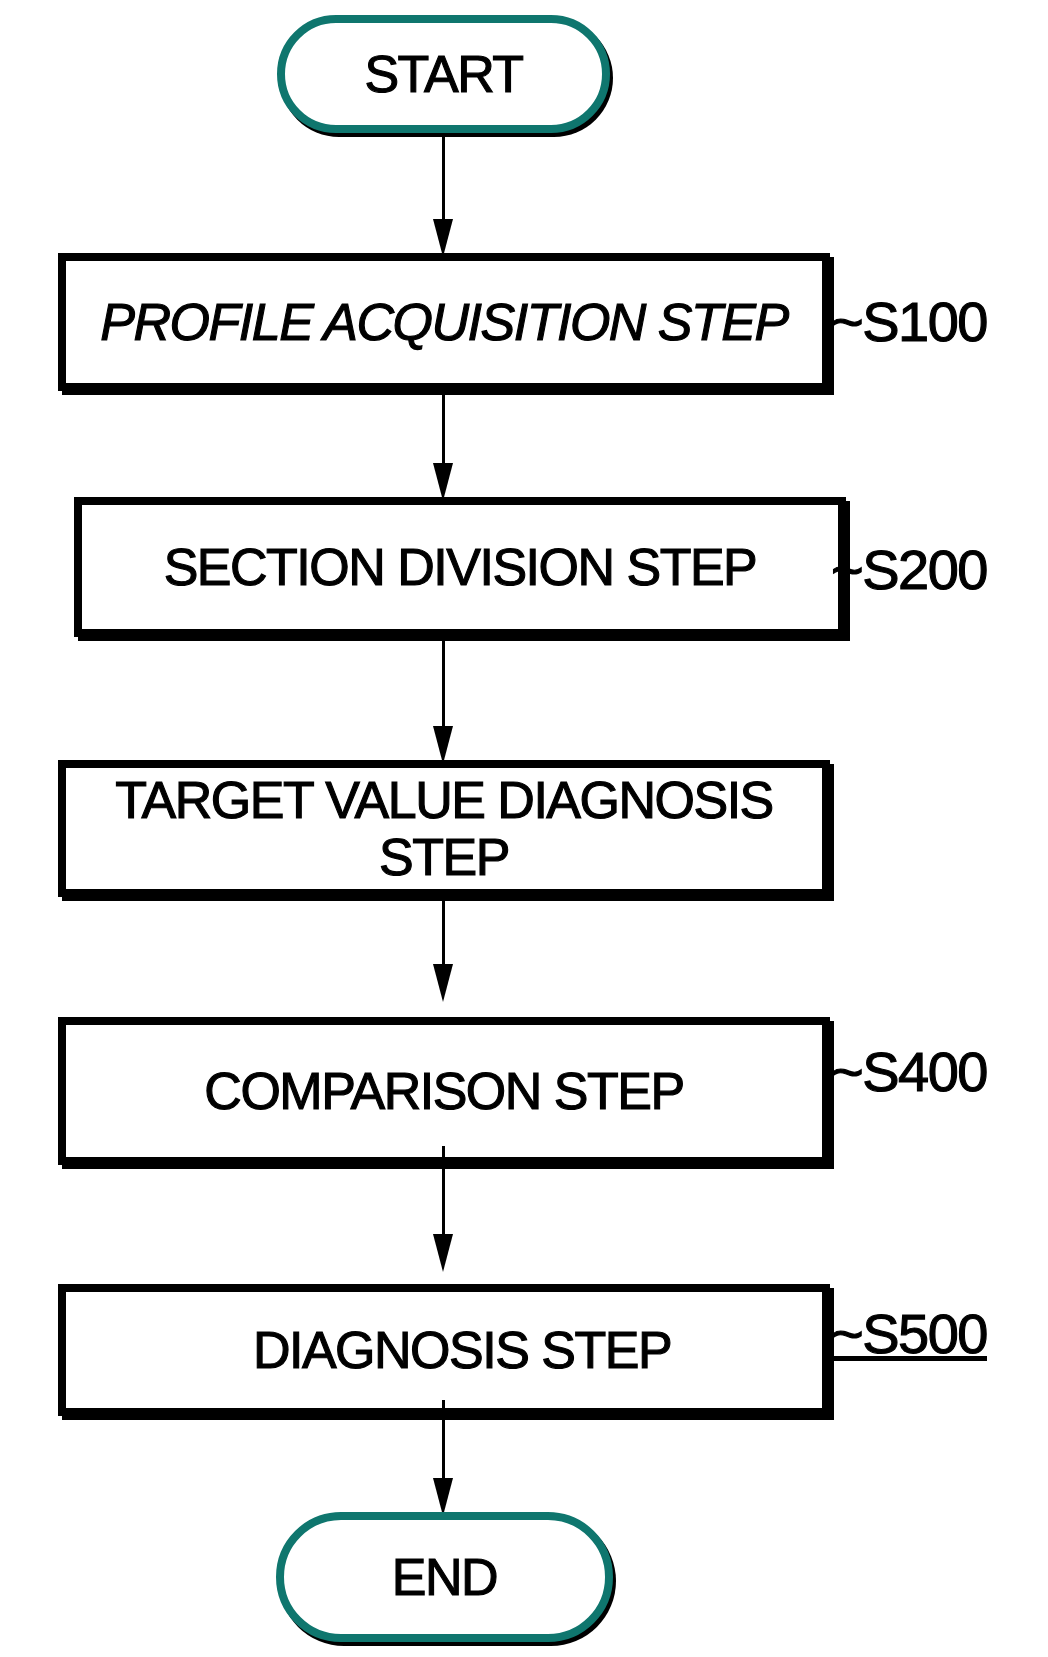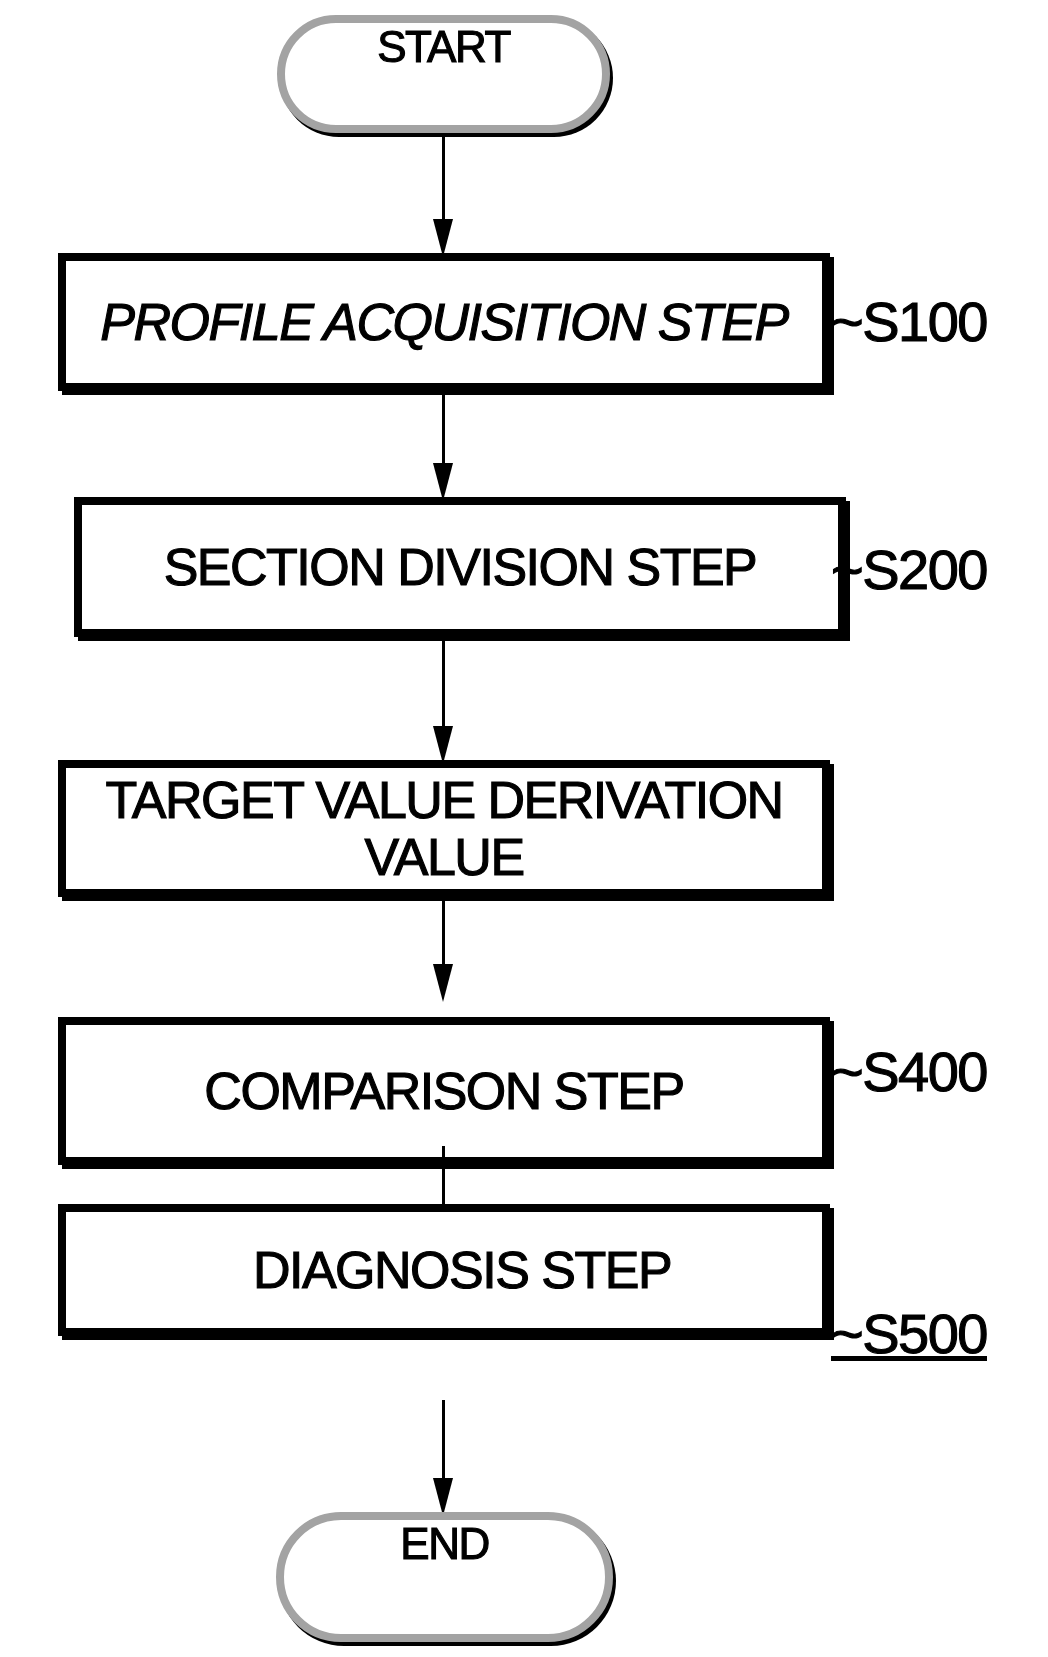--- a/index.html
+++ b/index.html
@@ -20,27 +20,28 @@
     letter-spacing: -1.5px;
     -webkit-text-stroke: 1.1px #000;
     white-space: pre-line;
     text-align: center;
     line-height: 1.08;
   }
   
   .terminal {
     position: absolute;
     box-sizing: border-box;
-    border: 8px solid #a3a3a3;
+    border: 8px solid #0f766e;
     border-radius: 70px;
     background: #fff;
     box-shadow: 3px 4px 0 0 #000;
     display: flex;
+    align-items: center;
     justify-content: center;
-    font-size: 44px;
+    font-size: 52px;
   }
   
   .pbox {
     position: absolute;
     box-sizing: border-box;
     left: 58px;
     width: 772px;
     border: 8px solid #000;
     background: #fff;
     box-shadow: 4px 4px 0 0 #000;
@@ -100,35 +101,35 @@
 
   <div class="pbox" style="top:497px; height:140px;margin-left:16px;">
     <span class="txt">SECTION DIVISION STEP</span>
   </div>
   <div class="ref" style="top:536px;">~S200</div>
 
   <div class="vline" style="top:637px; height:95px;"></div>
   <div class="ahead" style="top:726px;"></div>
 
   <div class="pbox" style="top:760px; height:137px;">
-    <span class="txt">TARGET VALUE DERIVATION VALUE</span>
+    <span class="txt">TARGET VALUE DIAGNOSIS STEP</span>
   </div>
 
   <div class="vline" style="top:897px; height:73px;"></div>
   <div class="ahead" style="top:964px;"></div>
 
   <div class="pbox" style="top:998px; height:148px;margin-top:19px;">
     <span class="txt">COMPARISON STEP</span>
   </div>
   <div class="ref" style="top:1038px;">~S400</div>
 
   <div class="vline" style="top:1146px; height:94px;"></div>
   <div class="ahead" style="top:1234px;"></div>
 
-  <div class="pbox" style="top:1204px; height:132px;padding-left:36px;">
+  <div class="pbox" style="top:1284px; height:132px;padding-left:36px;">
     <span class="txt">DIAGNOSIS STEP</span>
   </div>
   <div class="ref" style="top:1300px;text-decoration:underline;">~S500</div>
 
   <div class="vline" style="top:1400px; height:84px;"></div>
   <div class="ahead" style="top:1478px;"></div>
 
   <div class="terminal" style="left:276px; top:1512px; width:337px; height:130px;">
     <span class="txt">END</span>
   </div>

